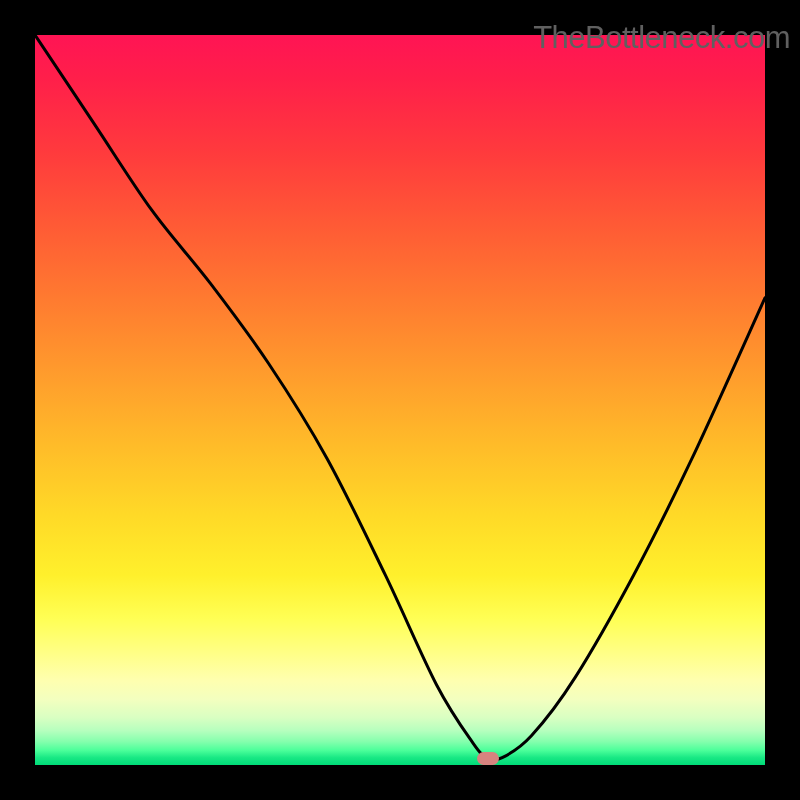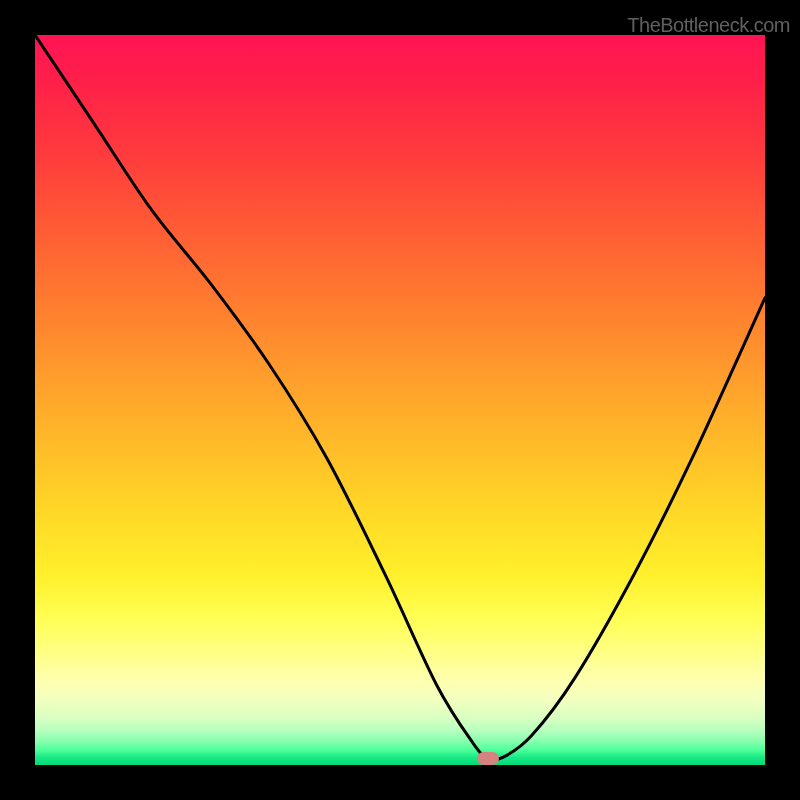--- a/index.html
+++ b/index.html
@@ -12,24 +12,24 @@
     overflow: hidden;
   }
   .frame {
     position: relative;
     width: 800px;
     height: 800px;
     background: #000;
   }
   .watermark {
     position: absolute;
-    top: 14px;
+    top: 20px;
     right: 10px;
     color: #606060;
-    font-size: 20px;
+    font-size: 31px;
     font-weight: 500;
     letter-spacing: -0.5px;
     z-index: 5;
   }
   .plot {
     position: absolute;
     left: 35px;
     top: 35px;
     width: 730px;
     height: 730px;

